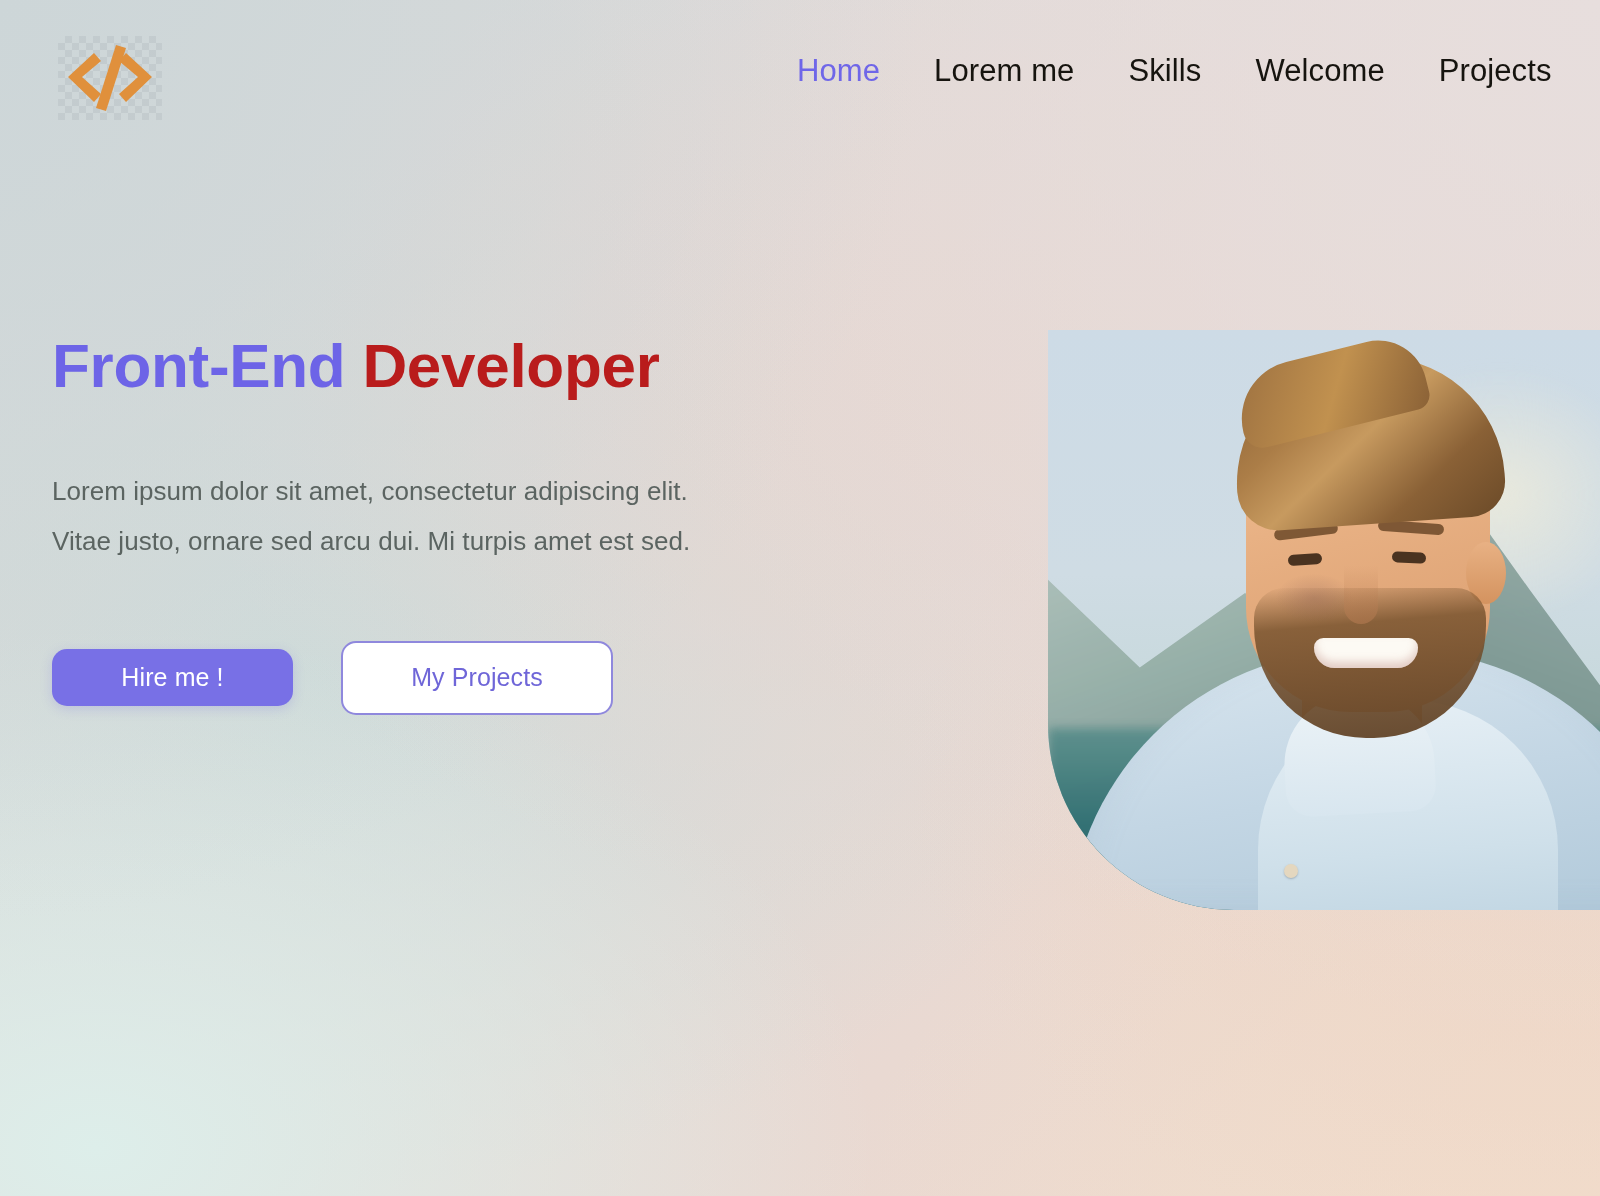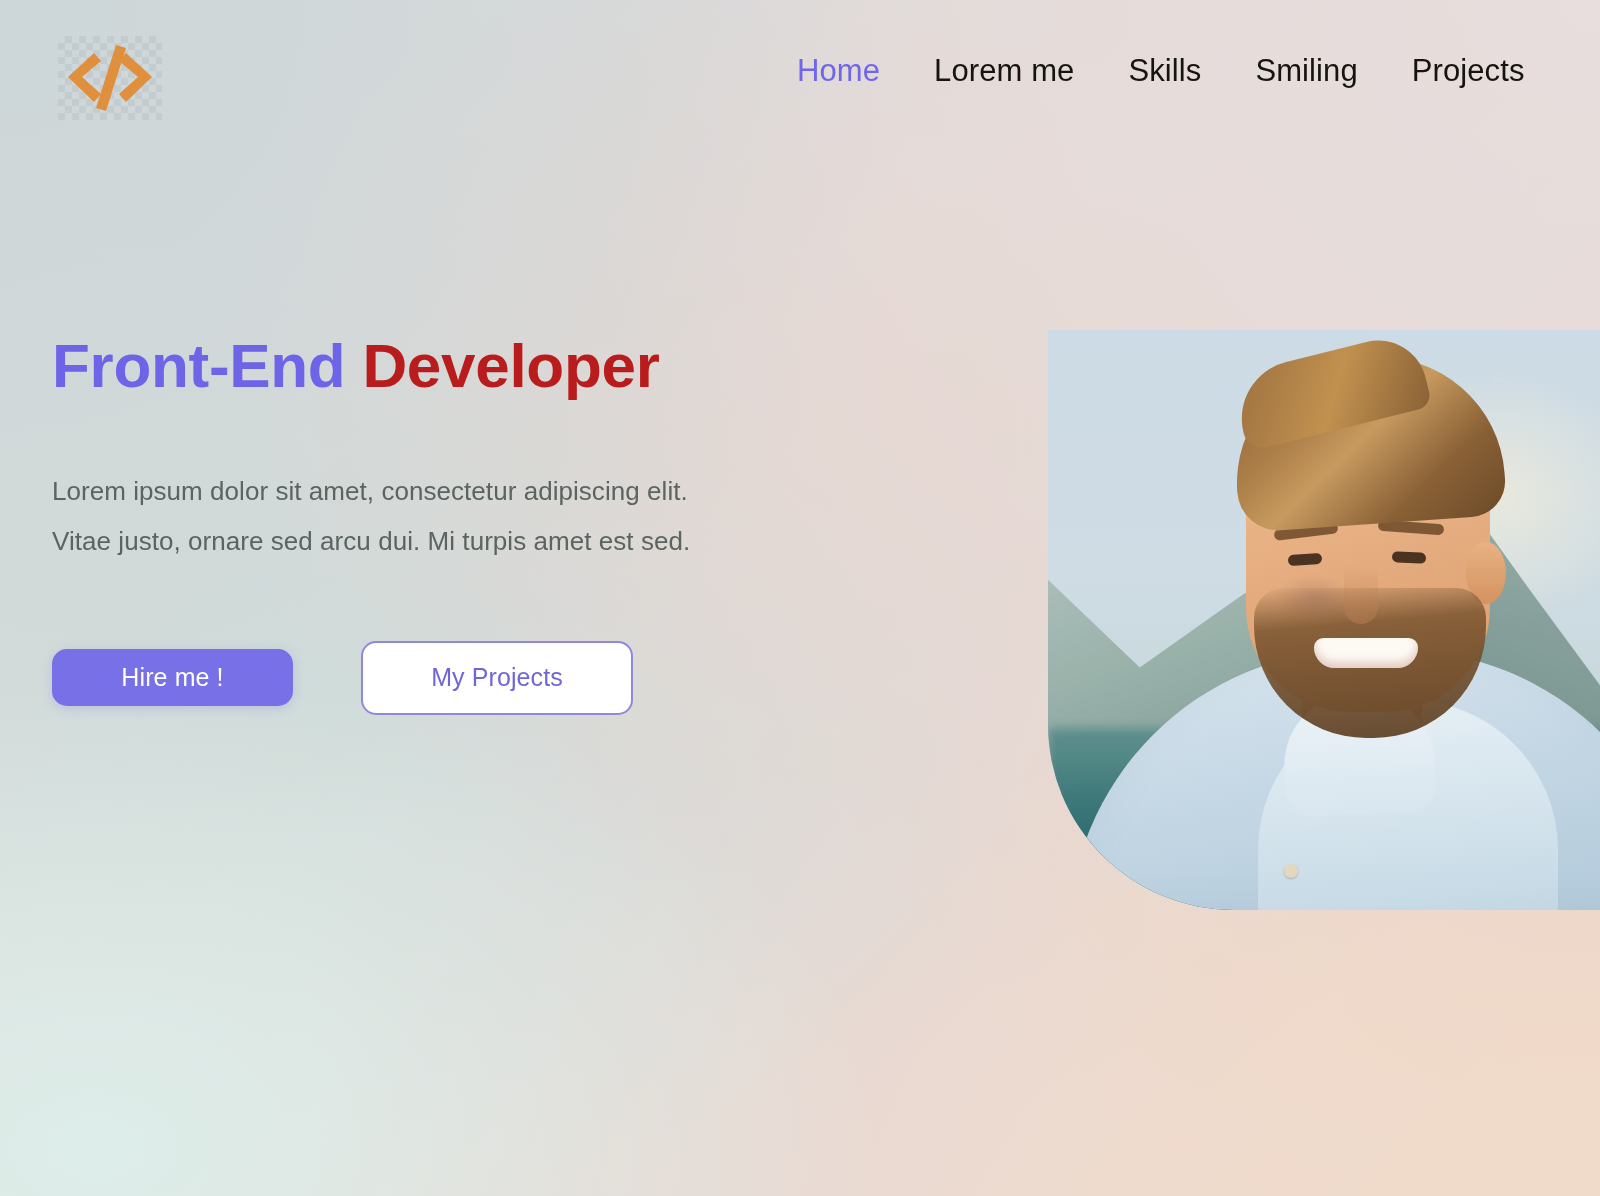--- a/index.html
+++ b/index.html
@@ -99,21 +99,21 @@
     color:#5b6461;
     line-height:1.92;
     letter-spacing:.05px;
     max-width:700px;
   }
 
   .btn-row {
     margin-top:74px;
     display:flex;
     align-items:center;
-    gap:68px;
+    gap:48px;
   }
   .btn {
     display:flex; align-items:center; justify-content:center;
     font-size:25px;
     border-radius:15px;
     cursor:pointer;
     letter-spacing:.1px;
     line-height:1;
   }
   .btn-primary {
@@ -290,21 +290,21 @@
           <path d="M62 10 L55 18 L74 34 L55 51 L62 59 L88 34 Z"></path>
           <path d="M52 2 L62 5 L42 68 L32 65 Z"></path>
         </g>
       </svg>
     </div>
 
     <nav class="nav">
       <a href="#" class="active">Home</a>
       <a href="#">Lorem  me</a>
       <a href="#">Skills</a>
-      <a href="#">Smiling</a>
+      <a href="#">Welcome</a>
       <a href="#">Projects</a>
     </nav>
   </header>
 
   <section class="hero-left">
 
 
     <h1 class="headline">
       <div><span>Front-End </span><span class="accent">Developer</span></div>
     </h1>

